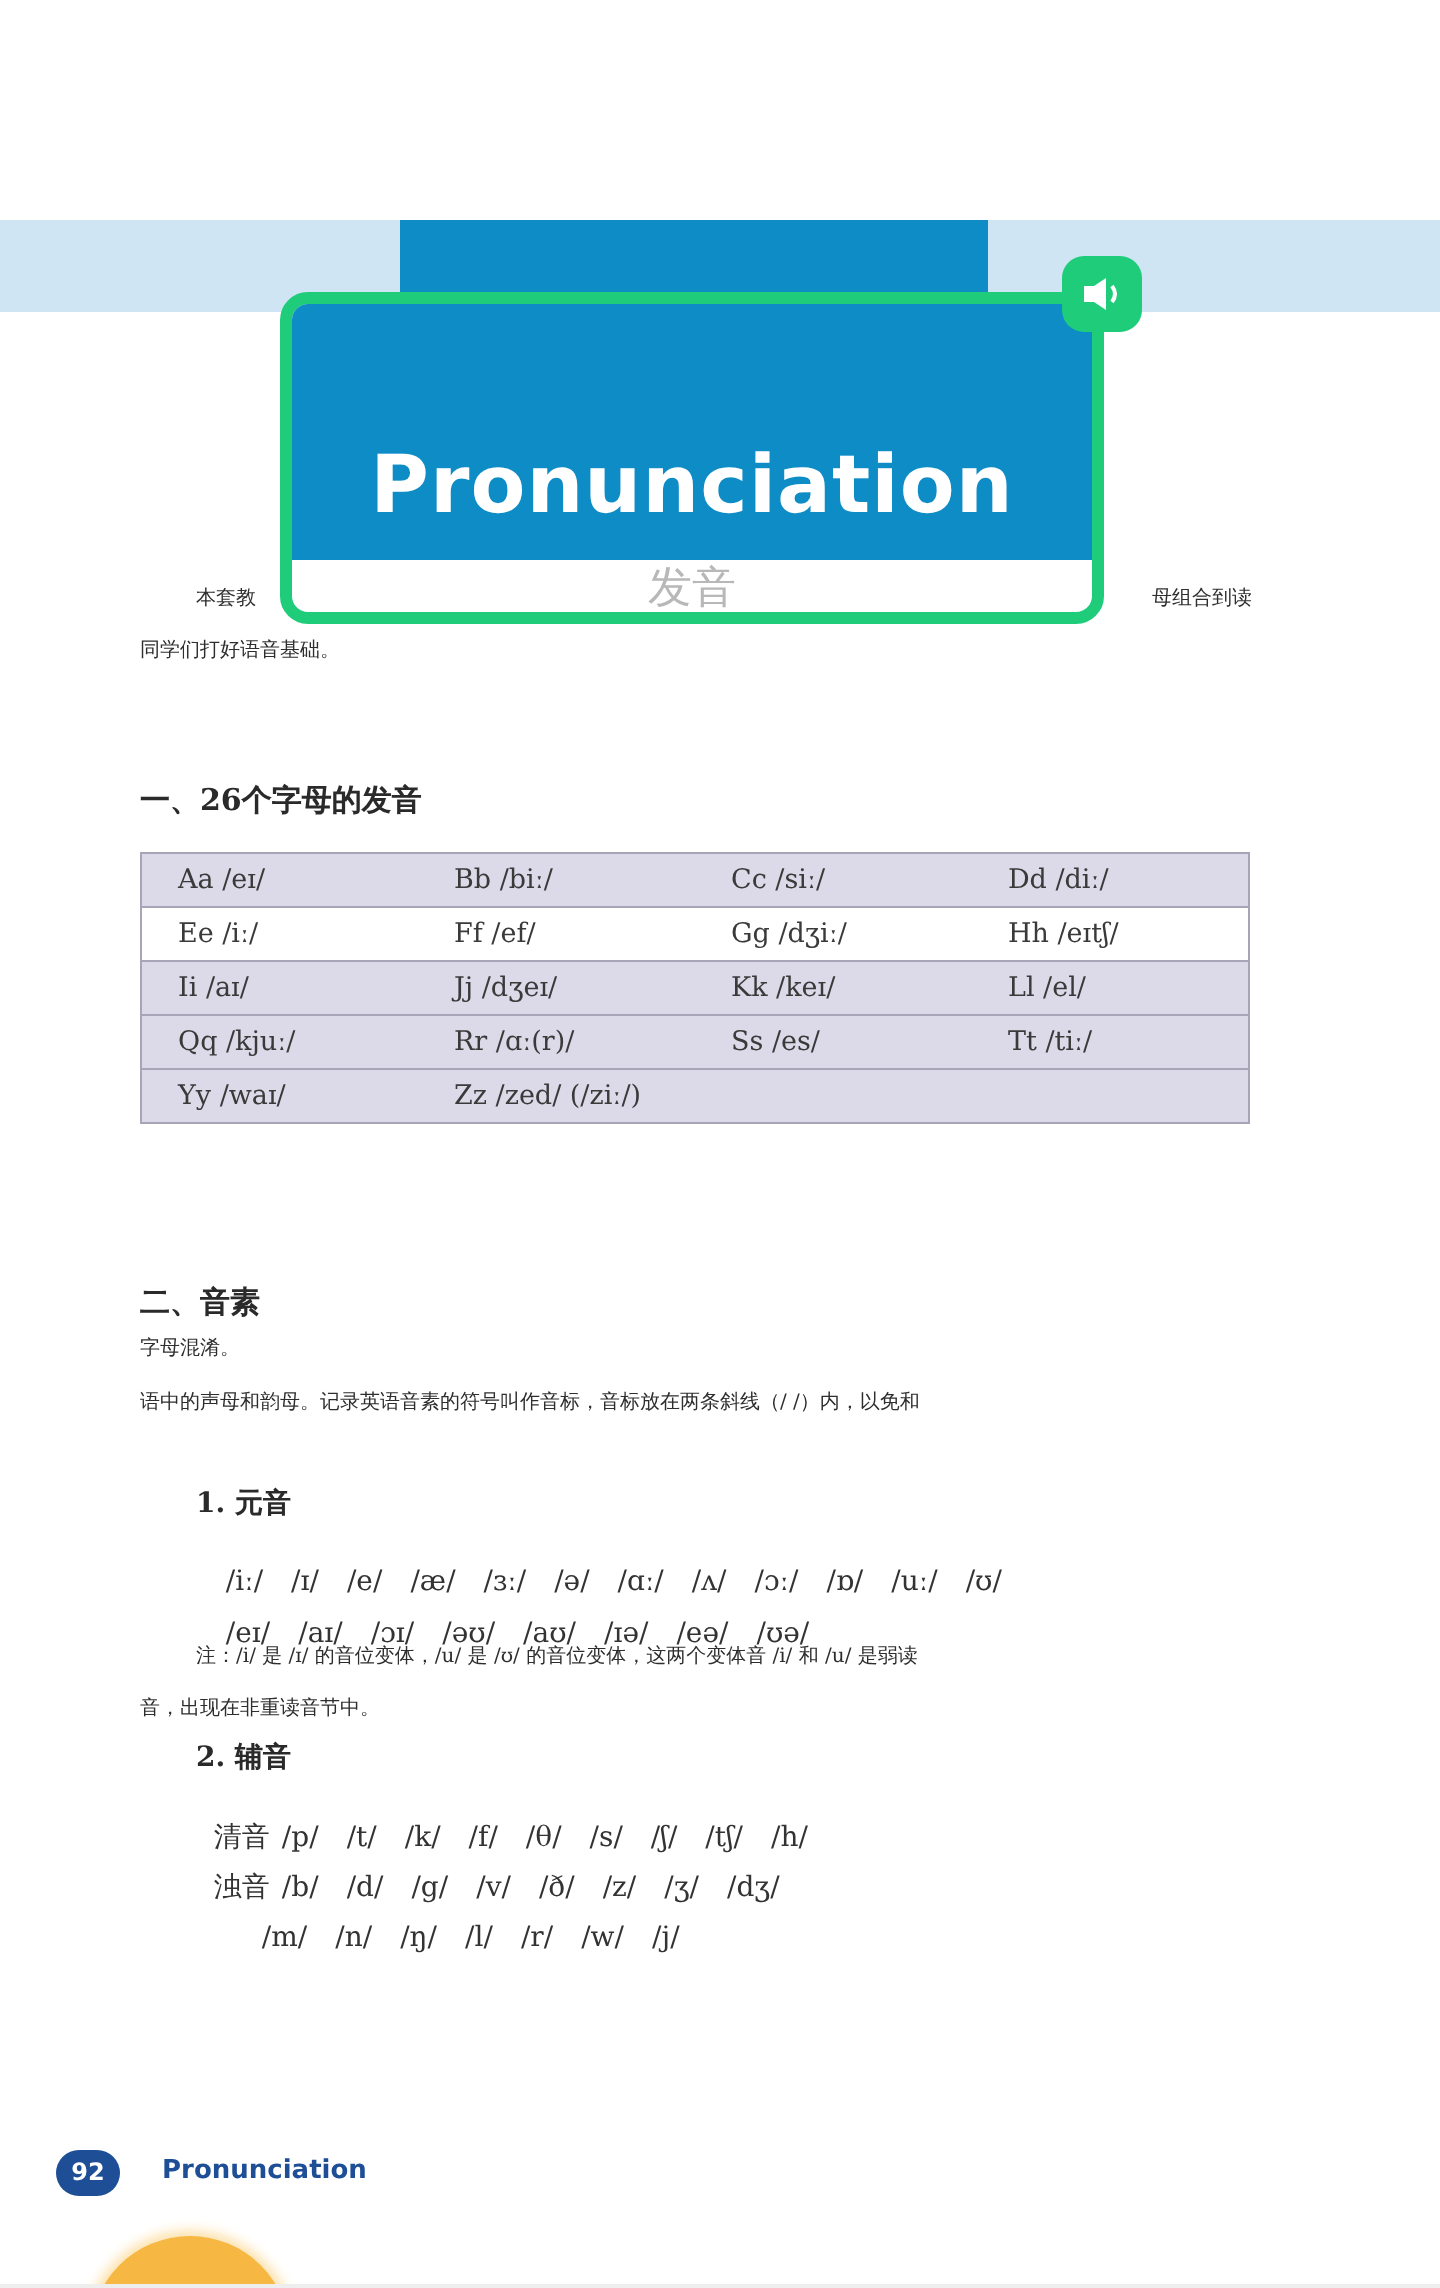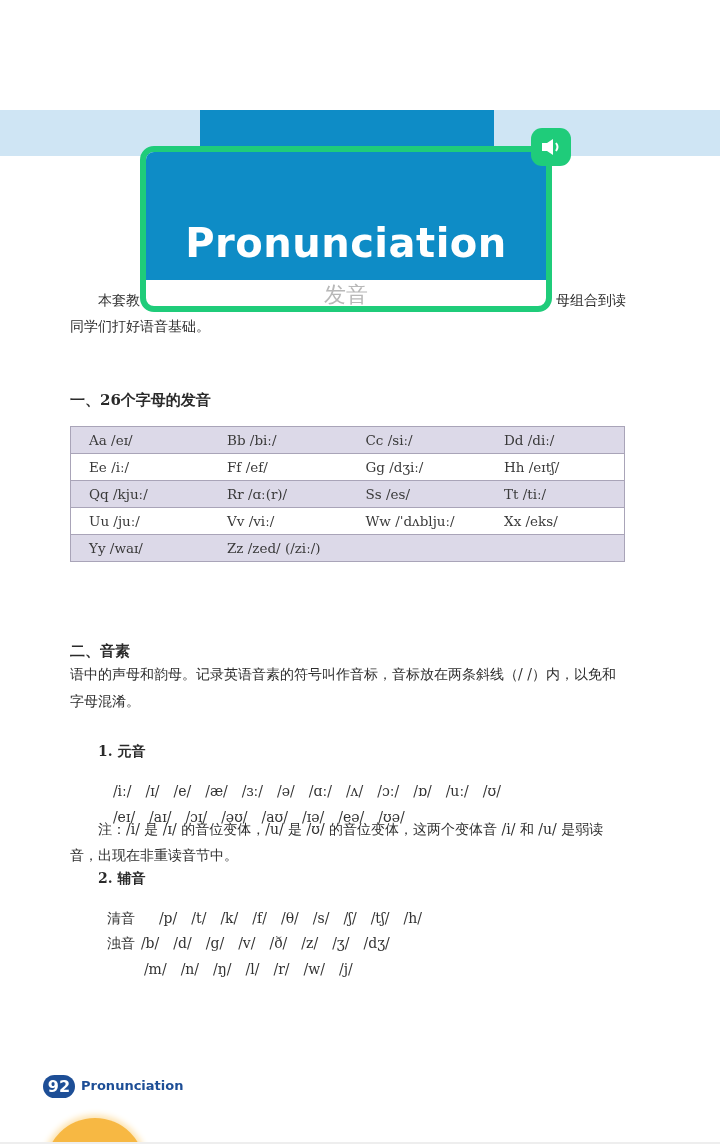--- a/index.html
+++ b/index.html
@@ -15,36 +15,36 @@
   .card-title { position: absolute; left: 0; right: 0; top: 68px; text-align: center;
                 font-family: "DejaVu Sans", sans-serif; font-weight: bold; font-size: 40px;
                 color: #ffffff; letter-spacing: 0.5px; }
   .card-sub { height: 32px; text-align: center; font-family: "DejaVu Sans", sans-serif;
               font-size: 22px; color: #b8b8b8; line-height: 30px; }
 
   .speaker-btn { position: absolute; left: 531px; top: 128px; width: 40px; height: 38px;
                  background: #1fcc7a; border-radius: 11px; z-index: 6;
                  display: flex; align-items: center; justify-content: center; }
 
-  .para { position: absolute; left: 70px; width: 556px; font-size: 14px; line-height: 26px; color: #2e2e2e; }
+  .para { position: absolute; left: 70px; width: 556px; font-size: 10px; line-height: 26px; color: #2e2e2e; }
   .indent { text-indent: 28px; }
   .heading { position: absolute; left: 70px; font-size: 15px; font-weight: bold; color: #2a2a2a; }
   .subheading { position: absolute; left: 98px; font-size: 14px; font-weight: bold; color: #2a2a2a; }
 
   .alpha-table { position: absolute; left: 70px; top: 426px; width: 555px; border: 1px solid #a9a4b8; border-collapse: collapse; padding-left: 18px; }
   .alpha-table td { height: 27px; font-size: 13.5px; padding-left: 18px; width: 138.75px; border-top: 1px solid #a9a4b8; color: #3a3a3a; }
   .alpha-table tr.shade td { background: #dcd9e8; }
   .alpha-table tr.plain td { background: #ffffff; }
 
   .ipa-row { position: absolute; font-size: 14px; color: #333; white-space: pre; }
   .ipa-row span { display: inline-block; margin-right: 14px; }
 
-  .footer-badge { position: absolute; left: 43px; top: 1075px; width: 32px; height: 23px; border-radius: 12px;
+  .footer-badge { position: absolute; left: 28px; top: 1075px; width: 32px; height: 23px; border-radius: 12px;
                   background: #1d4e96; color: #fff; font-family: "DejaVu Sans", sans-serif; font-weight: bold;
-                  font-size: 16px; text-align: center; line-height: 23px; }
+                  font-size: 12px; text-align: center; line-height: 23px; }
   .footer-label { position: absolute; left: 81px; top: 1078px; font-family: "DejaVu Sans", sans-serif;
                   font-size: 13px; color: #1d4e96; font-weight: bold; }
   .sun { position: absolute; left: 45px; top: 1118px; width: 100px; height: 100px; border-radius: 50%;
          background: #f7b843; box-shadow: 0 0 6px 3px #fde3b0; }
   .bottom-line { position: absolute; left: 0; top: 1142px; width: 720px; height: 2px; background: #eeeeee; }
 </style>
 </head>
 <body>
 
 <div class="band"></div>
@@ -81,65 +81,65 @@
     <td>Cc /siː/</td>
     <td>Dd /diː/</td>
   </tr>
   <tr class="plain">
     <td>Ee /iː/</td>
     <td>Ff /ef/</td>
     <td>Gg /dʒiː/</td>
     <td>Hh /eɪtʃ/</td>
   </tr>
   <tr class="shade">
+    <td>Ii /aɪ/</td>
+    <td>Jj /dʒeɪ/</td>
+    <td>Kk /keɪ/</td>
+    <td>Ll /el/</td>
+  </tr>
+  <tr class="shade">
     <td>Qq /kjuː/</td>
     <td>Rr /ɑː(r)/</td>
     <td>Ss /es/</td>
     <td>Tt /tiː/</td>
-  </tr>
-  <tr class="plain">
-    <td>Uu /juː/</td>
-    <td>Vv /viː/</td>
-    <td>Ww /ˈdʌbljuː/</td>
-    <td>Xx /eks/</td>
   </tr>
   <tr class="shade">
     <td>Yy /waɪ/</td>
     <td>Zz /zed/ (/ziː/)</td>
     <td></td>
     <td></td>
   </tr>
 </tbody>
   </table>
 
 <div class="heading" style="top:642px;">二、音素</div>
 <div class="para" style="top:661px; line-height:27px;">
+  <div>字母混淆。</div>
   <div>语中的声母和韵母。记录英语音素的符号叫作音标，音标放在两条斜线（/ /）内，以免和</div>
-  <div>字母混淆。</div>
 </div>
 
 <div class="subheading" style="top:743px;">1. 元音</div>
 <div class="ipa-row" style="left:104px; top:767px;">
   <span>/iː/</span><span>/ɪ/</span><span>/e/</span><span>/æ/</span><span>/ɜː/</span><span>/ə/</span><span>/ɑː/</span><span>/ʌ/</span><span>/ɔː/</span><span>/ɒ/</span><span>/uː/</span><span>/ʊ/</span>
 </div>
 <div class="ipa-row" style="left:104px; top:793px;text-align:right;">
   <span>/eɪ/</span><span>/aɪ/</span><span>/ɔɪ/</span><span>/əʊ/</span><span>/aʊ/</span><span>/ɪə/</span><span>/eə/</span><span>/ʊə/</span>
 </div>
 <div class="para" style="top:816px; line-height:26px;">
   <div class="indent">注：/i/ 是 /ɪ/ 的音位变体，/u/ 是 /ʊ/ 的音位变体，这两个变体音 /i/ 和 /u/ 是弱读</div>
   <div>音，出现在非重读音节中。</div>
 </div>
 
 <div class="subheading" style="top:870px;">2. 辅音</div>
 <div class="ipa-row" style="left:98px; top:894px;">
-  <span style="margin-right:24px;font-family:Liberation Mono, monospace;">清音</span><span>/p/</span><span>/t/</span><span>/k/</span><span>/f/</span><span>/θ/</span><span>/s/</span><span>/ʃ/</span><span>/tʃ/</span><span>/h/</span>
+  <span style="margin-right:6px;font-family:Liberation Mono, monospace;">清音</span><span>/p/</span><span>/t/</span><span>/k/</span><span>/f/</span><span>/θ/</span><span>/s/</span><span>/ʃ/</span><span>/tʃ/</span><span>/h/</span>
 </div>
 <div class="ipa-row" style="left:98px; top:919px;">
   <span style="margin-right:6px;">浊音</span><span>/b/</span><span>/d/</span><span>/g/</span><span>/v/</span><span>/ð/</span><span>/z/</span><span>/ʒ/</span><span>/dʒ/</span>
 </div>
-<div class="ipa-row" style="left:135px; top:945px;">
+<div class="ipa-row" style="left:122px; top:945px;">
   <span>/m/</span><span>/n/</span><span>/ŋ/</span><span>/l/</span><span>/r/</span><span>/w/</span><span>/j/</span>
 </div>
 
 <div class="footer-badge">92</div>
 <div class="footer-label">Pronunciation</div>
 <div class="sun"></div>
 <div class="bottom-line"></div>
 
 </body></html>

